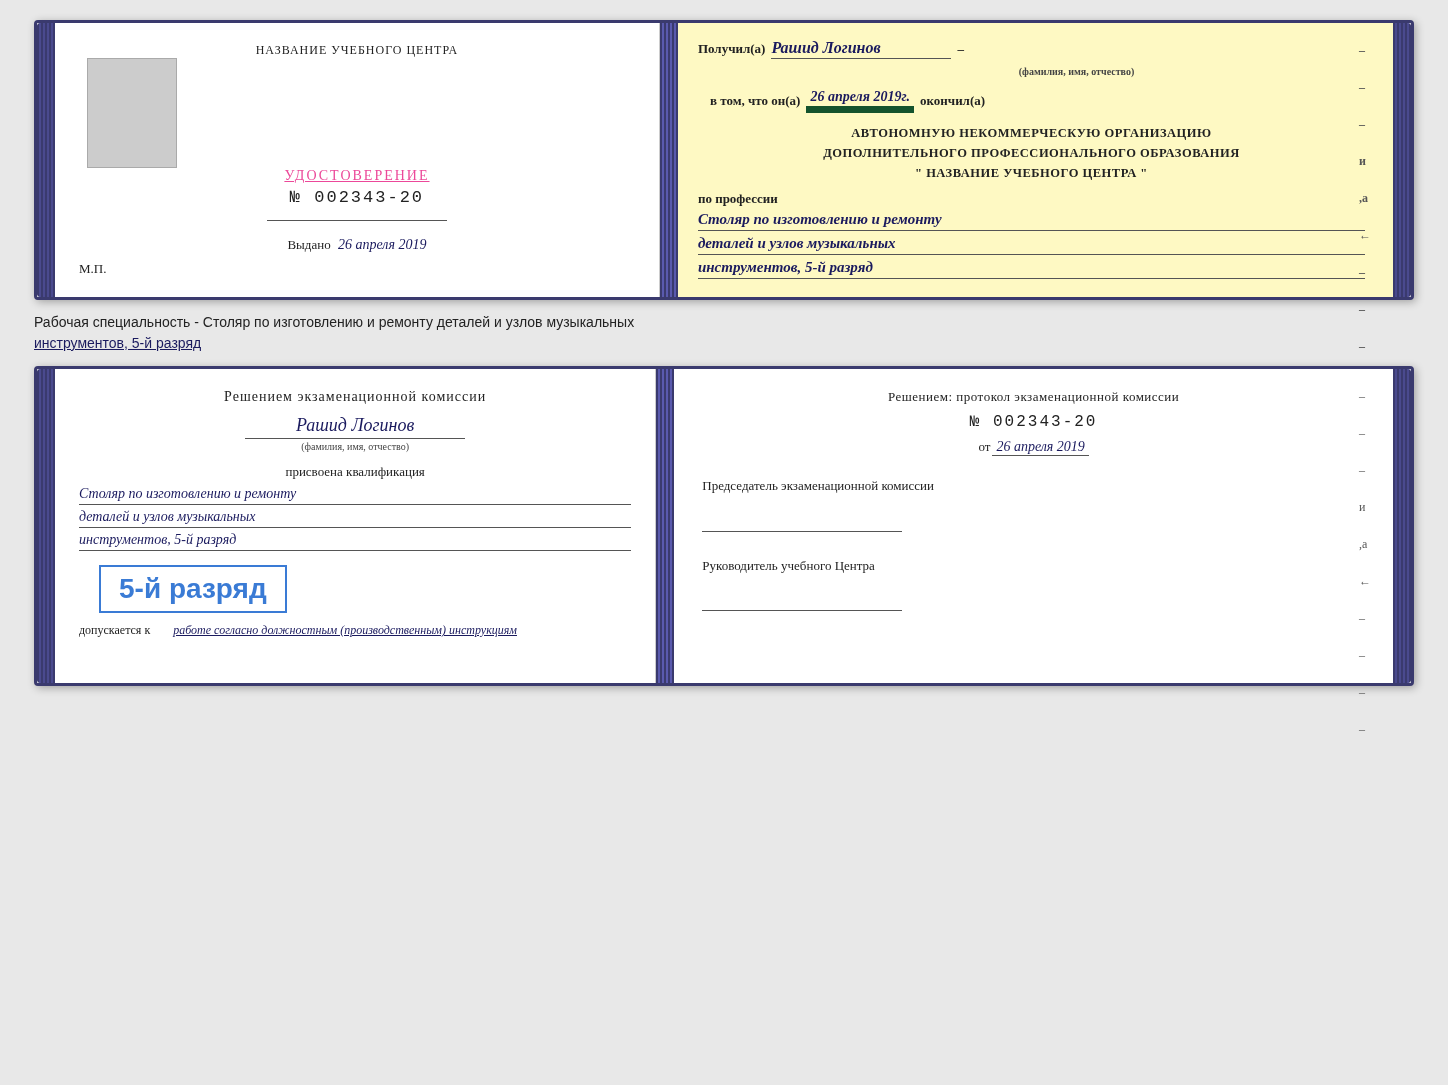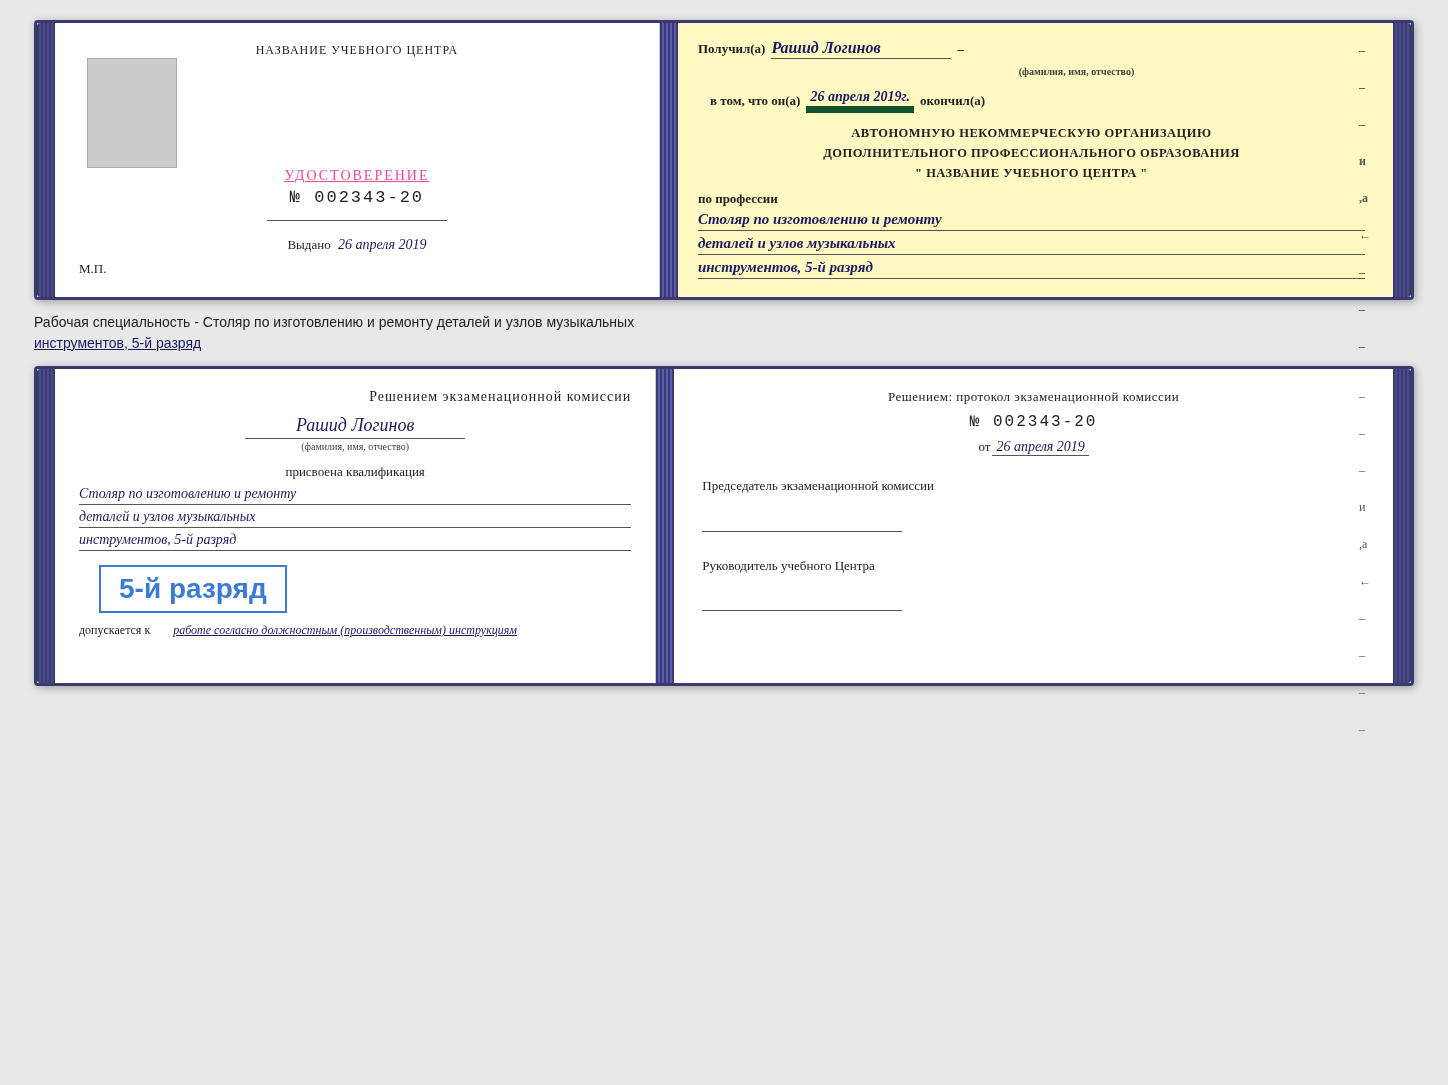--- a/index.html
+++ b/index.html
@@ -115,21 +115,21 @@
   <p style="font-size:14px;color:#222;font-family:Arial,sans-serif;line-height:1.5;">
     <span>Рабочая специальность - Столяр по изготовлению и ремонту деталей и узлов музыкальных</span><br>
     <span style="color:#1a1a5e;text-decoration:underline;font-weight:500;">инструментов, 5-й разряд</span>
   </p>
 </div>
 
 <div class="document-container" style="min-height:320px;">
   <div style="width:18px; background: repeating-linear-gradient(90deg,#3a3a6e 0px,#3a3a6e 2px,#5a5aae 2px,#5a5aae 4px); flex-shrink:0; border-radius:4px 0 0 4px;"></div>
 
   <div style="flex:1; background:white; padding:20px 24px; position:relative; border-right:1px solid #ccc;">
-    <div style="font-size:14px;letter-spacing:1px;text-align:right;color:#222;margin-bottom:10px;">Решением экзаменационной комиссии</div>
+    <div style="font-size:14px;letter-spacing:1px;text-align:center;color:#222;margin-bottom:10px;">Решением экзаменационной комиссии</div>
     <div style="text-align:center;">
       <div style="font-family:'Georgia',cursive;font-style:italic;color:#1a1a5e;font-size:18px;border-bottom:1px solid #555;padding-bottom:2px;display:inline-block;min-width:220px;">Рашид Логинов</div>
       <div style="font-size:10px;color:#444;text-align:center;margin-top:2px;">(фамилия, имя, отчество)</div>
     </div>
     <div style="font-size:13px;color:#222;margin:12px 0 6px;text-align:center;">присвоена квалификация</div>
 
     
     <div>
       <div style="font-family:'Georgia',cursive;font-style:italic;color:#1a1a5e;font-size:14px;border-bottom:1px solid #555;padding-bottom:2px;margin-bottom:4px;">Столяр по изготовлению и ремонту</div>
       <div style="font-family:'Georgia',cursive;font-style:italic;color:#1a1a5e;font-size:14px;border-bottom:1px solid #555;padding-bottom:2px;margin-bottom:4px;">деталей и узлов музыкальных</div>

